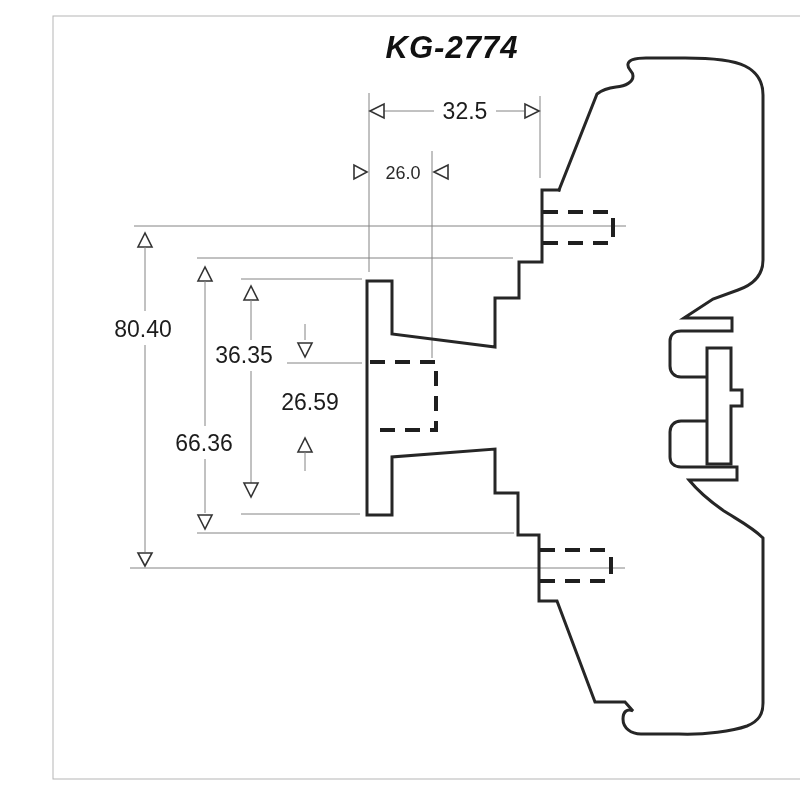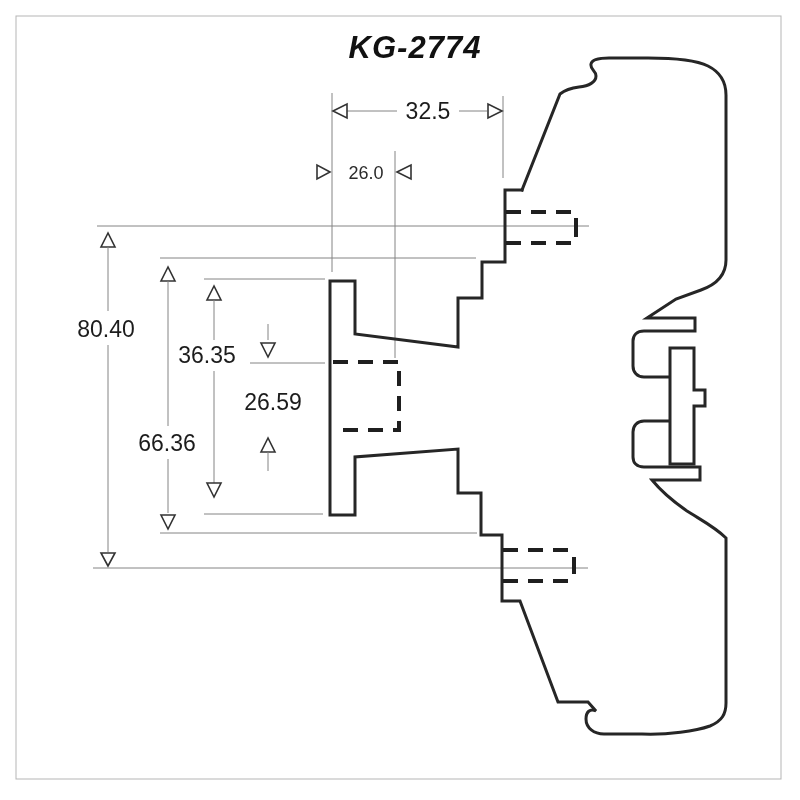--- a/index.html
+++ b/index.html
@@ -1,17 +1,17 @@
 <!DOCTYPE html>
 <html><head>
 <meta charset="utf-8">
 <style>
   html,body{margin:0;padding:0;background:#ffffff;}
   body{width:800px;height:800px;position:relative;font-family:"Liberation Sans",sans-serif;}
-  .stage{position:absolute;inset:0;}
+  .stage{position:absolute;inset:0;margin-left:37px;}
   svg{display:block;}
   .dimtext{font-family:"Liberation Sans",sans-serif;font-size:23px;fill:#1c1c1c;}
   .dimtext-small{font-family:"Liberation Sans",sans-serif;font-size:18px;fill:#2a2a2a;}
   .titletext{font-family:"Liberation Sans",sans-serif;font-size:31px;font-weight:bold;font-style:italic;fill:#111;letter-spacing:1px;}
   .outline{fill:none;stroke:#262626;stroke-width:3;stroke-linejoin:miter;stroke-linecap:square;}
   .hidden-line{fill:none;stroke:#1f1f1f;stroke-width:4;stroke-dasharray:15 10;}
   .cap{fill:none;stroke:#1f1f1f;stroke-width:4;}
   .thin{fill:none;stroke:#848484;stroke-width:1;}
   .arrow{fill:#ffffff;stroke:#333333;stroke-width:1.6;stroke-linejoin:miter;}
   .frame{fill:none;stroke:#b5b5b5;stroke-width:1;}

